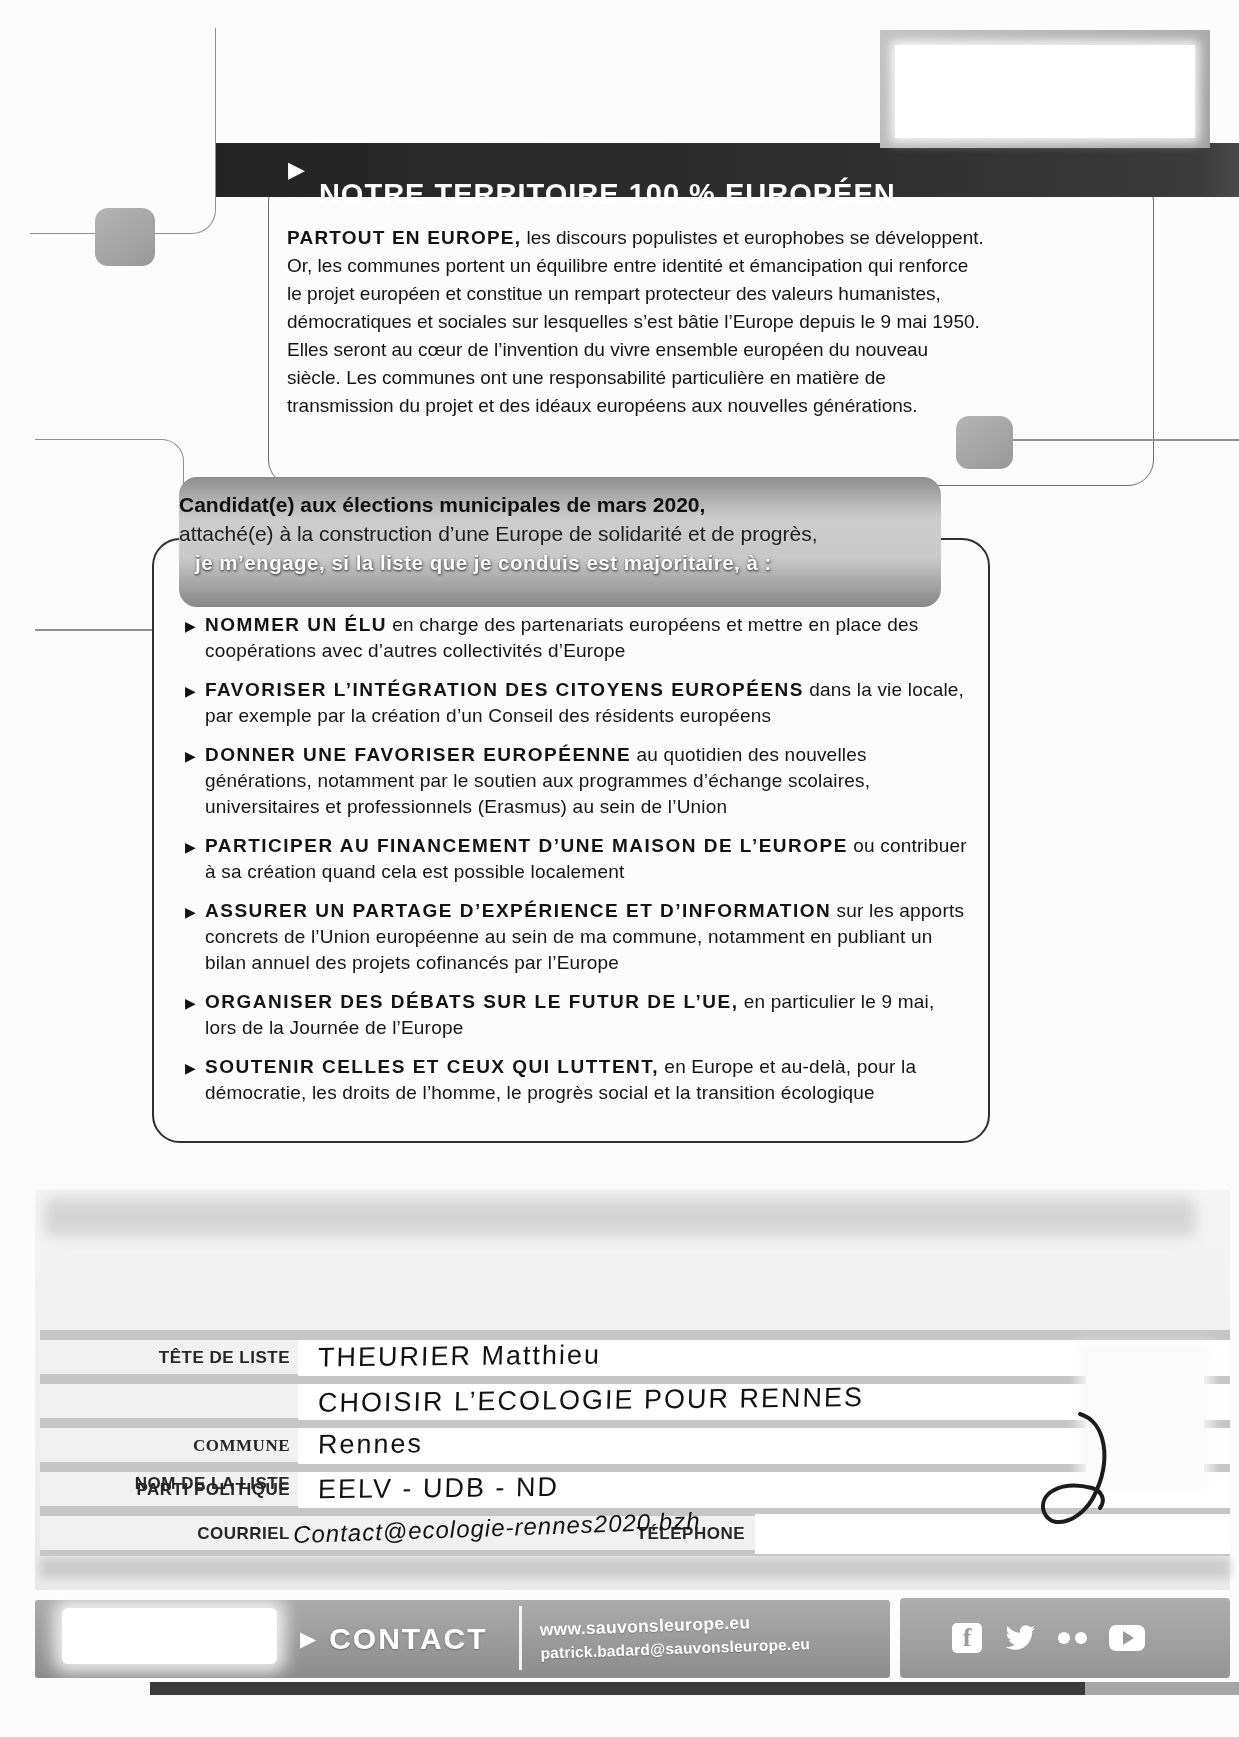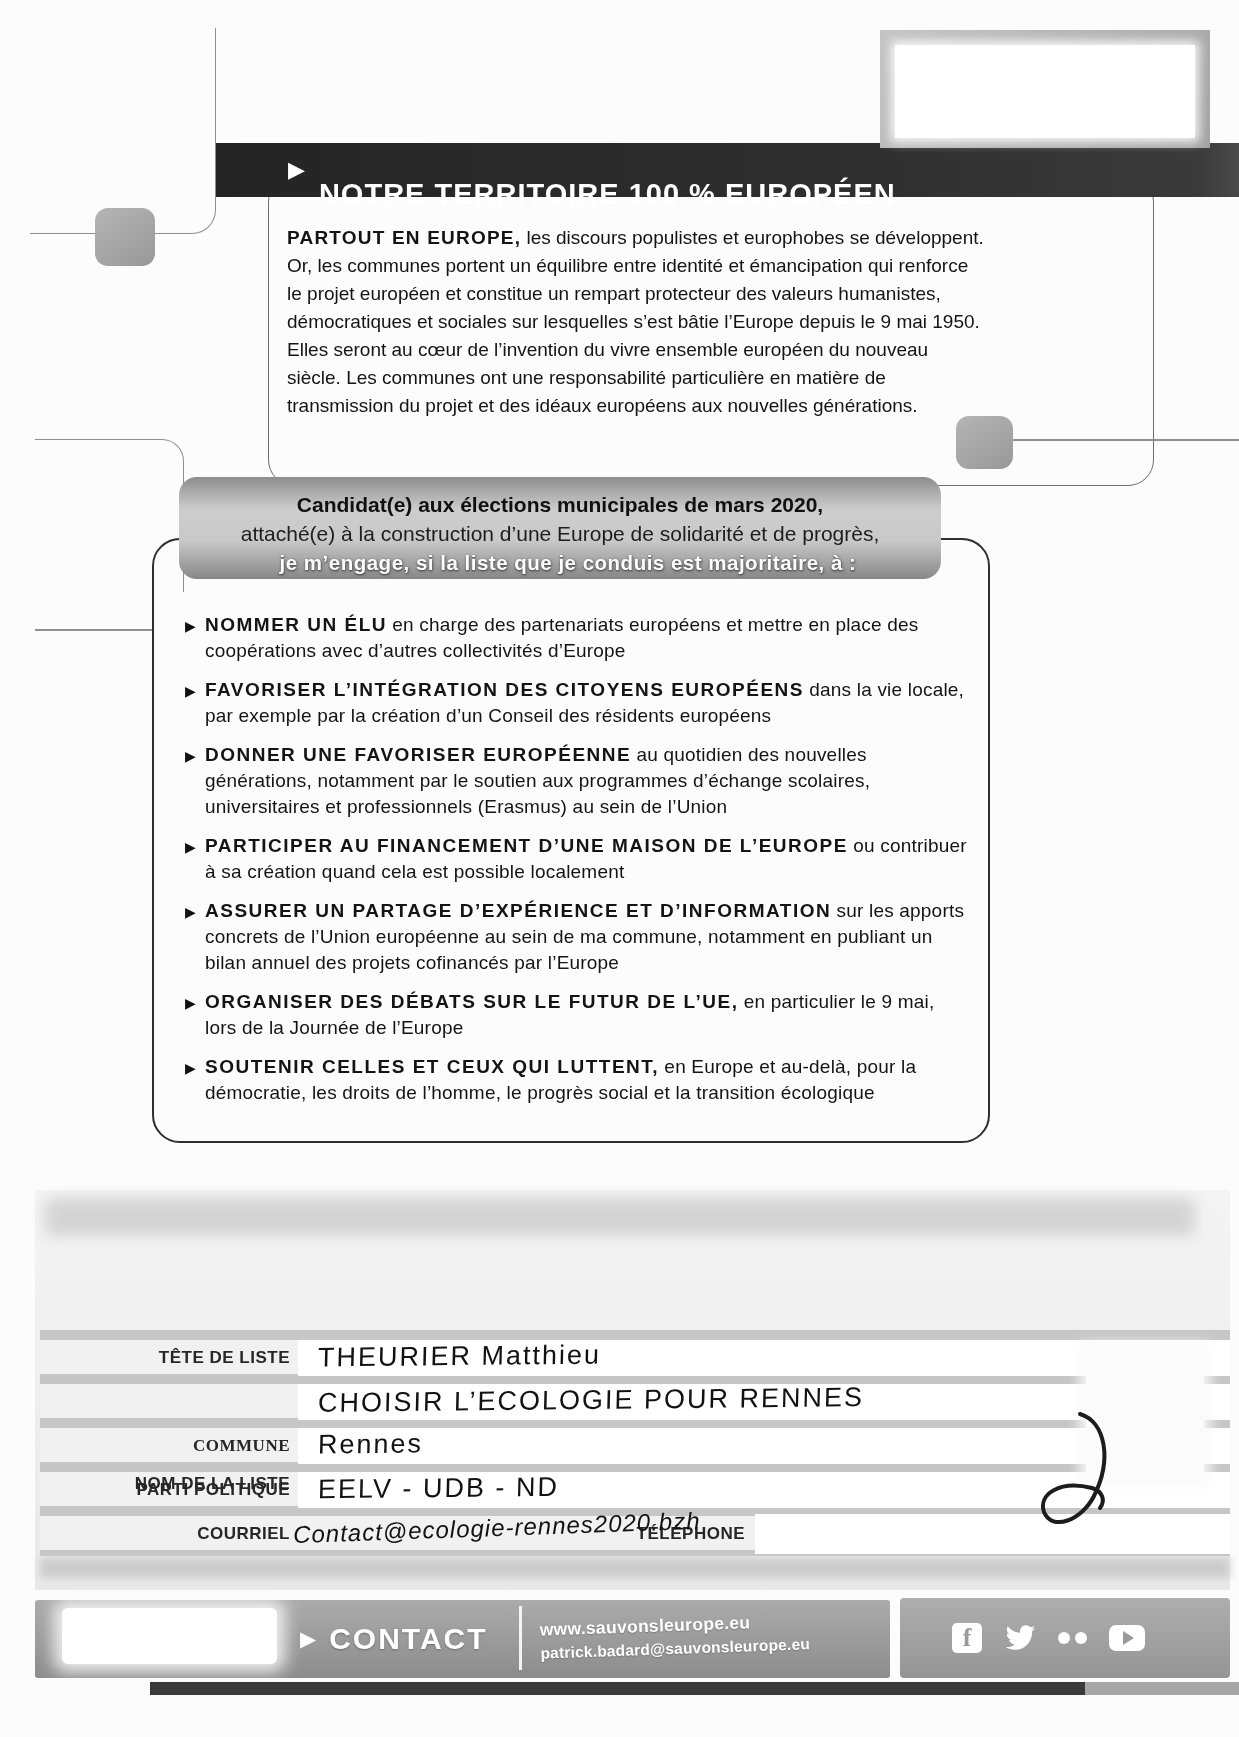--- a/index.html
+++ b/index.html
@@ -37,23 +37,23 @@
   .intro-text{left:287px;top:205px;width:700px;font-size:19px;line-height:28px;color:#141414;}
   .intro-text b{letter-spacing:1.2px;}
 
   
   .logo-ph{left:880px;top:30px;width:330px;height:118px;
     background:linear-gradient(135deg,#c4c4c4,#a2a2a2);}
   .logo-ph .inner{position:absolute;left:15px;top:15px;right:15px;bottom:10px;
     background:#fff;box-shadow:0 0 10px 4px rgba(255,255,255,.9);}
 
   
-  .pledge{left:179px;top:477px;width:762px;height:102px;border-radius:18px;
+  .pledge{left:179px;top:477px;width:762px;height:130px;border-radius:18px;
     background:linear-gradient(180deg,#8d8d8d 0%,#cdcdcd 32%,#c9c9c9 62%,#878787 100%);
-    text-align:center;padding-top:13px;box-sizing:border-box;}
+    padding-top:13px;box-sizing:border-box;}
   .pledge .l1{font-size:21px;font-weight:bold;color:#101010;line-height:29px;}
   .pledge .l2{font-size:21px;color:#1d1d1d;line-height:29px;}
   .pledge .l3{font-size:20.5px;font-weight:bold;color:#fdfdfd;line-height:30px;
     text-shadow:0 1px 2px rgba(70,70,70,.95),1px 1px 3px rgba(90,90,90,.8);letter-spacing:.5px;margin-left:16px;}
 
   
   .engage-box{left:152px;top:538px;width:834px;height:601px;
     border:2px solid #2f2f2f;border-radius:28px;}
   .engage-list{left:186px;top:612px;width:784px;}
   .eng-item{position:relative;padding-left:19px;margin-bottom:13px;

